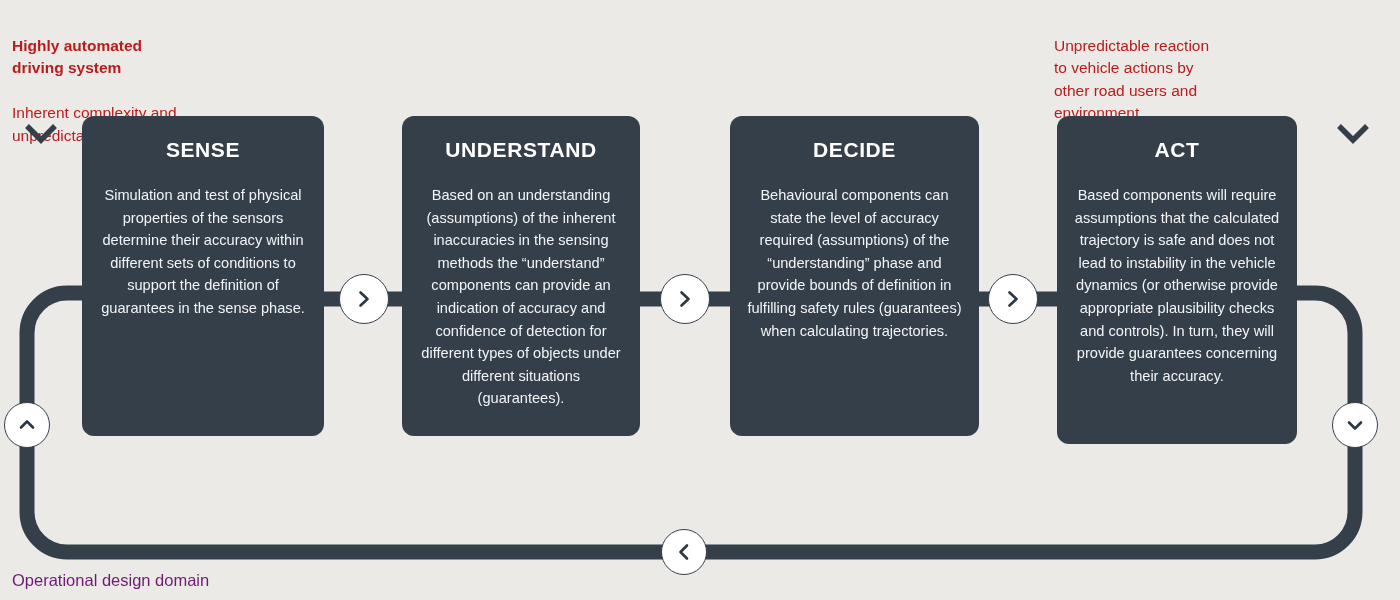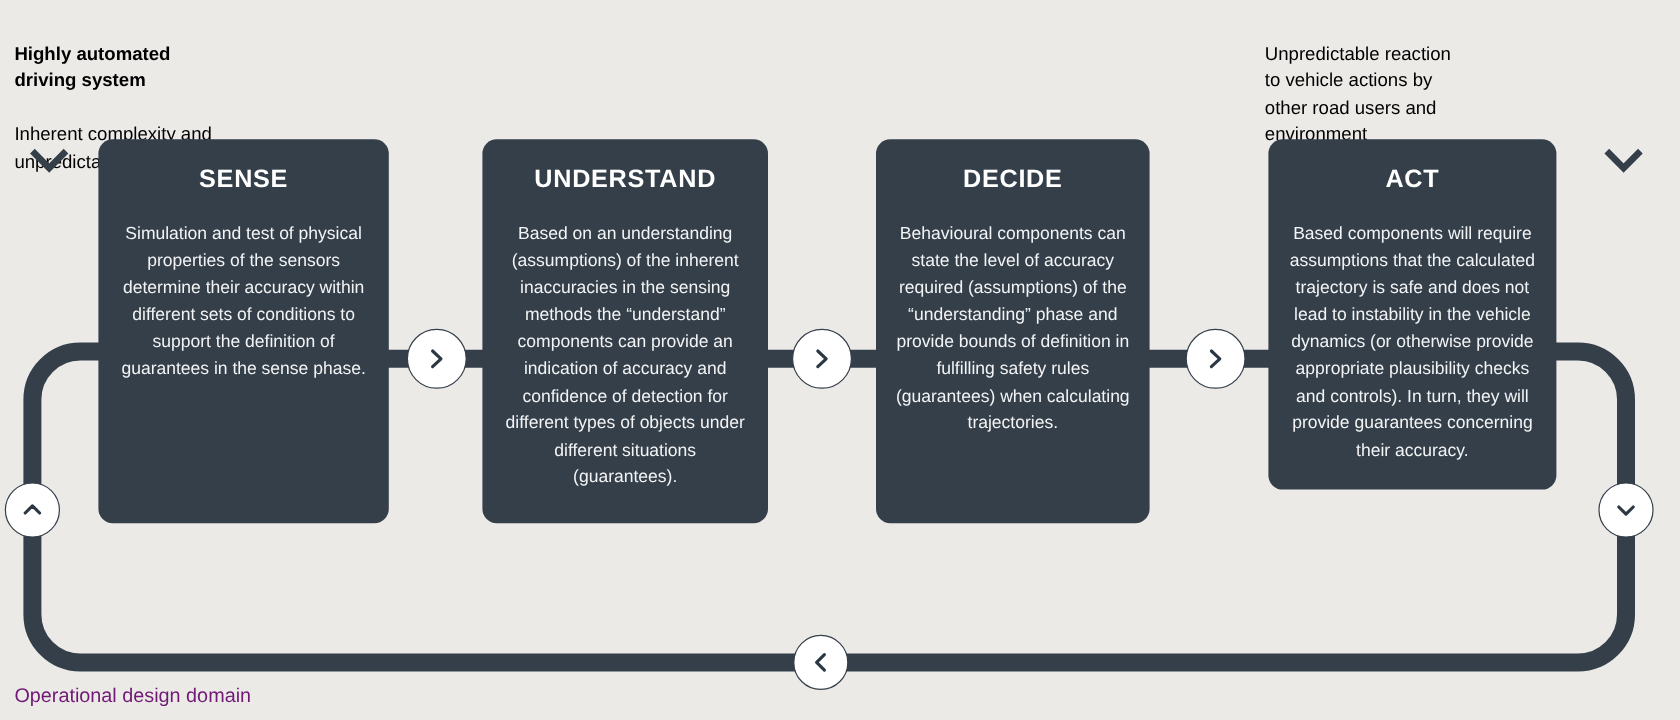--- a/index.html
+++ b/index.html
@@ -12,21 +12,21 @@
     width: 1400px;
     height: 600px;
     background: #ebeae7;
     font-family: "Liberation Sans", sans-serif;
     overflow: hidden;
   }
 
   
   .annot {
     position: absolute;
-    color: #000000;
+    color: #b91c1c;
     font-size: 15.5px;
     line-height: 22.5px;
     white-space: pre-line;
   }
   .annot.left  { left: 12px;  top: 12px;  text-align: left;  width: 330px; }
   .annot.right { right: 16px; top: 12px;  width: 330px; }
   .annot .hdr { font-weight: bold; display: block; }
 
   
   #track-layer {
@@ -127,26 +127,26 @@
   <div class="card" style="left:82px; top:116px; width:242px; height:320px;">
     <div class="card-title">SENSE</div>
     <div class="card-body">Simulation and test of physical properties of the sensors determine their accuracy within different sets of conditions to support the definition of guarantees in the sense phase.</div>
   </div>
 
   <div class="card" style="left:402px; top:116px; width:238px; height:320px;">
     <div class="card-title">UNDERSTAND</div>
     <div class="card-body">Based on an understanding (assumptions) of the inherent inaccuracies in the sensing methods the “understand” components can provide an indication of accuracy and confidence of detection for different types of objects under different situations (guarantees).</div>
   </div>
 
-  <div class="card" style="left:730px; top:116px; width:228px; height:320px;">
+  <div class="card" style="left:730px; top:116px; width:249px; height:320px;">
     <div class="card-title">DECIDE</div>
     <div class="card-body">Behavioural components can state the level of accuracy required (assumptions) of the “understanding” phase and provide bounds of definition in fulfilling safety rules (guarantees) when calculating trajectories.</div>
   </div>
 
-  <div class="card" style="left:1057px; top:116px; width:240px; height:292px;">
+  <div class="card" style="left:1057px; top:116px; width:240px; height:328px;">
     <div class="card-title">ACT</div>
     <div class="card-body">Based components will require assumptions that the calculated trajectory is safe and does not lead to instability in the vehicle dynamics (or otherwise provide appropriate plausibility checks and controls). In turn, they will provide guarantees concerning their accuracy.</div>
   </div>
 
   <div class="circle-btn" style="left:339px; top:274px;">
     <span>
       <svg width="20" height="20" viewBox="0 0 20 20">
         <path d="M 6.5 3.5 L 13.5 10 L 6.5 16.5" fill="none" stroke="#2b3742" stroke-width="2.6" stroke-linecap="round" stroke-linejoin="round"></path>
       </svg>
     </span>

